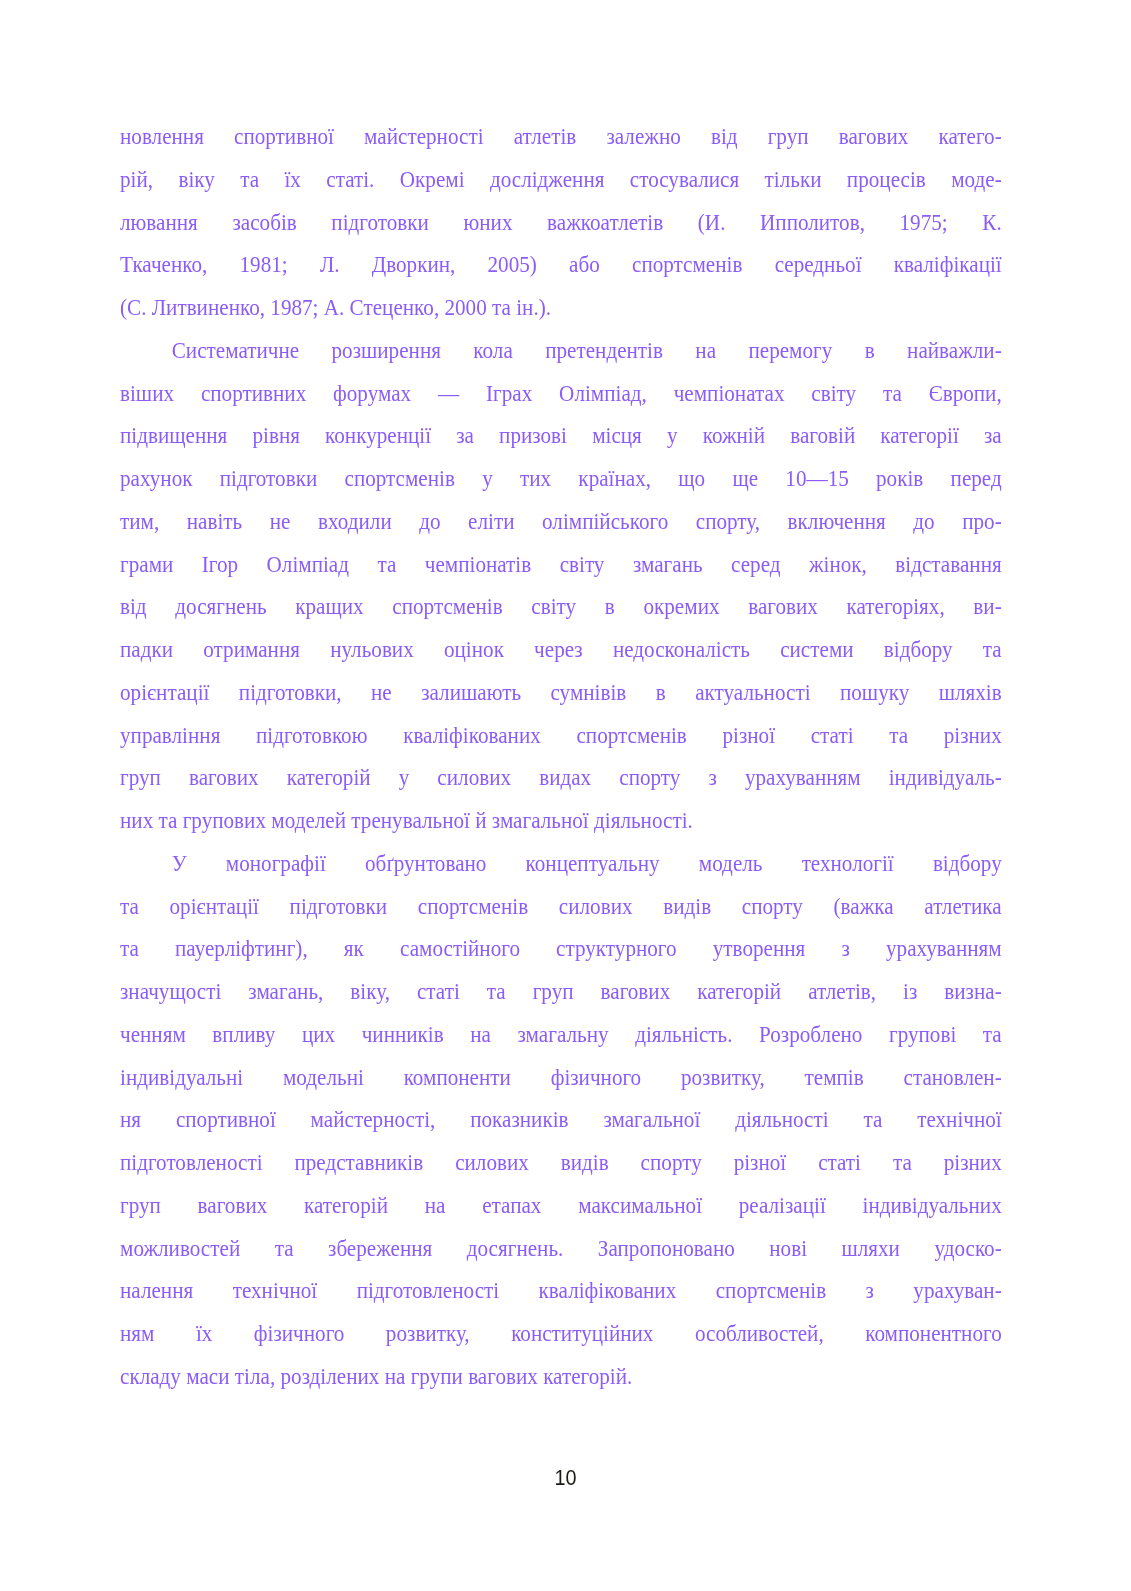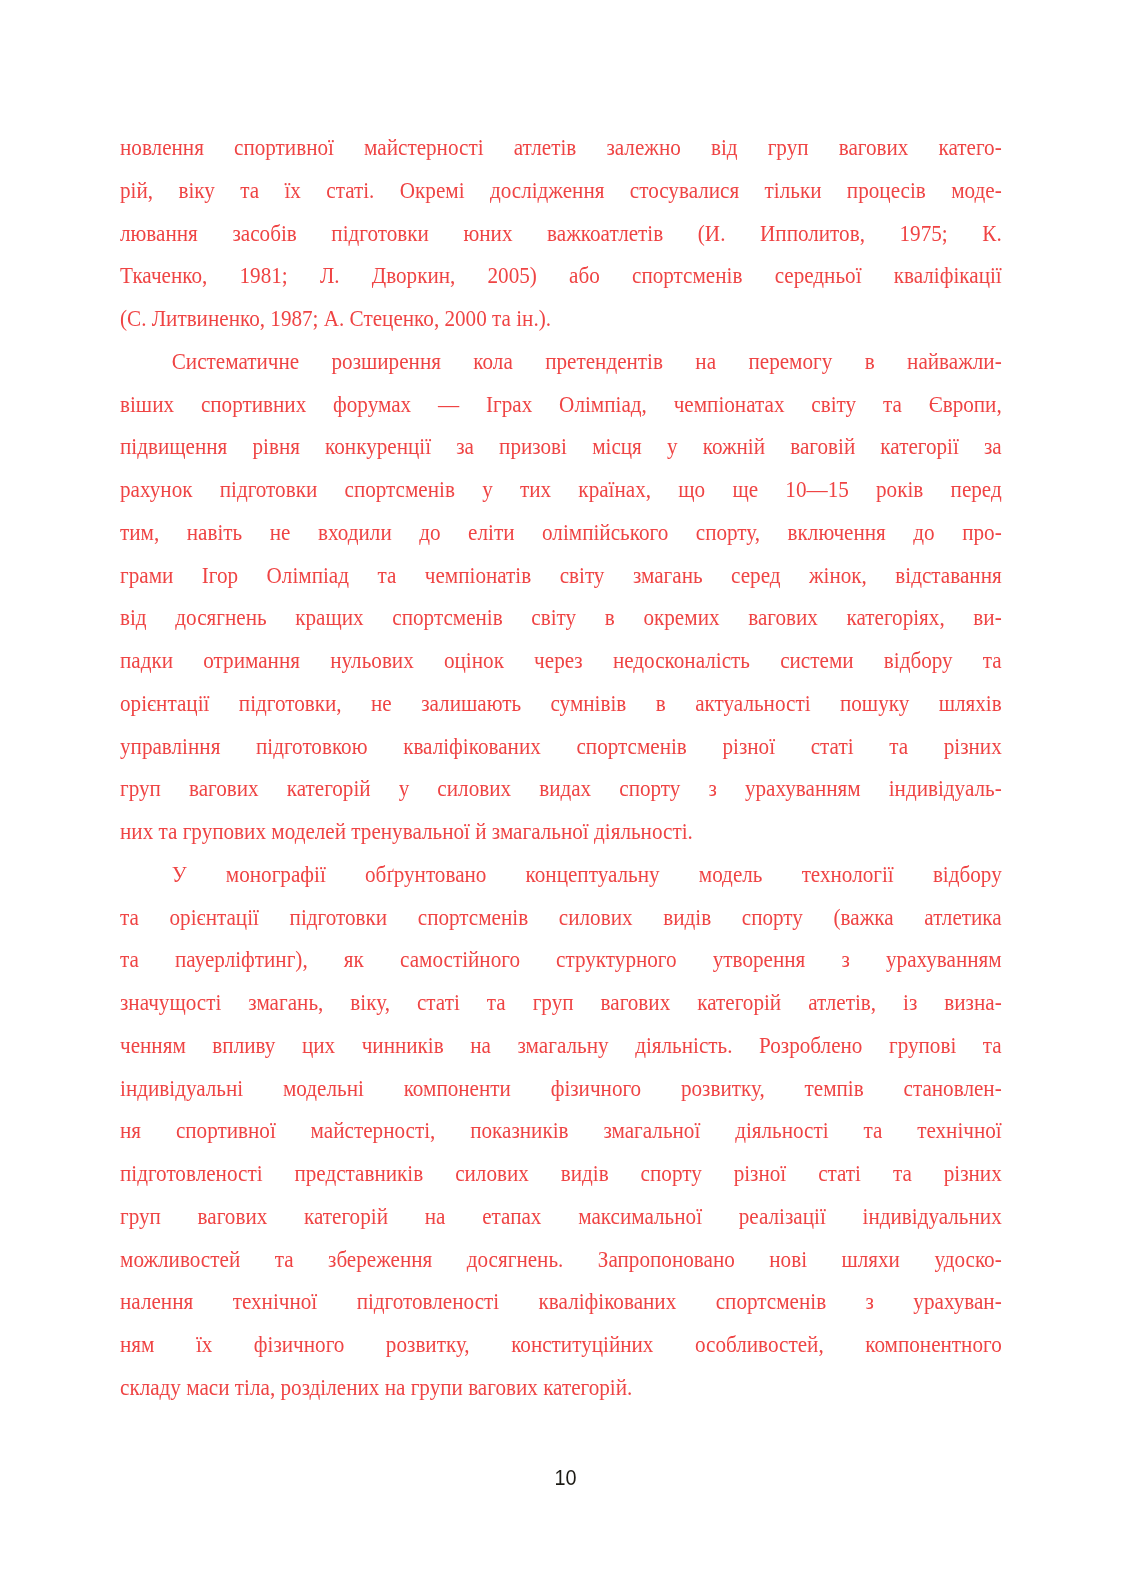--- a/index.html
+++ b/index.html
@@ -16,25 +16,25 @@
     .page {
       position: absolute;
       left: 0; top: 0;
       width: 1131px;
       height: 1591px;
       background: #ffffff;
     }
     .text-block {
       position: absolute;
       left: 120px;
-      top: 127px;
+      top: 116px;
       width: 882px;
       font-family: "Liberation Serif", "DejaVu Serif", serif;
       font-size: 22.5px;
-      color: #ef4444;
+      color: #8b5cf6;
     }
     .line {
       display: block;
       height: 42.75px;
       line-height: 42.75px;
       white-space: nowrap;
       text-align: justify;
       text-align-last: justify;
       transform-origin: left center;
       transform: scaleX(0.94);

